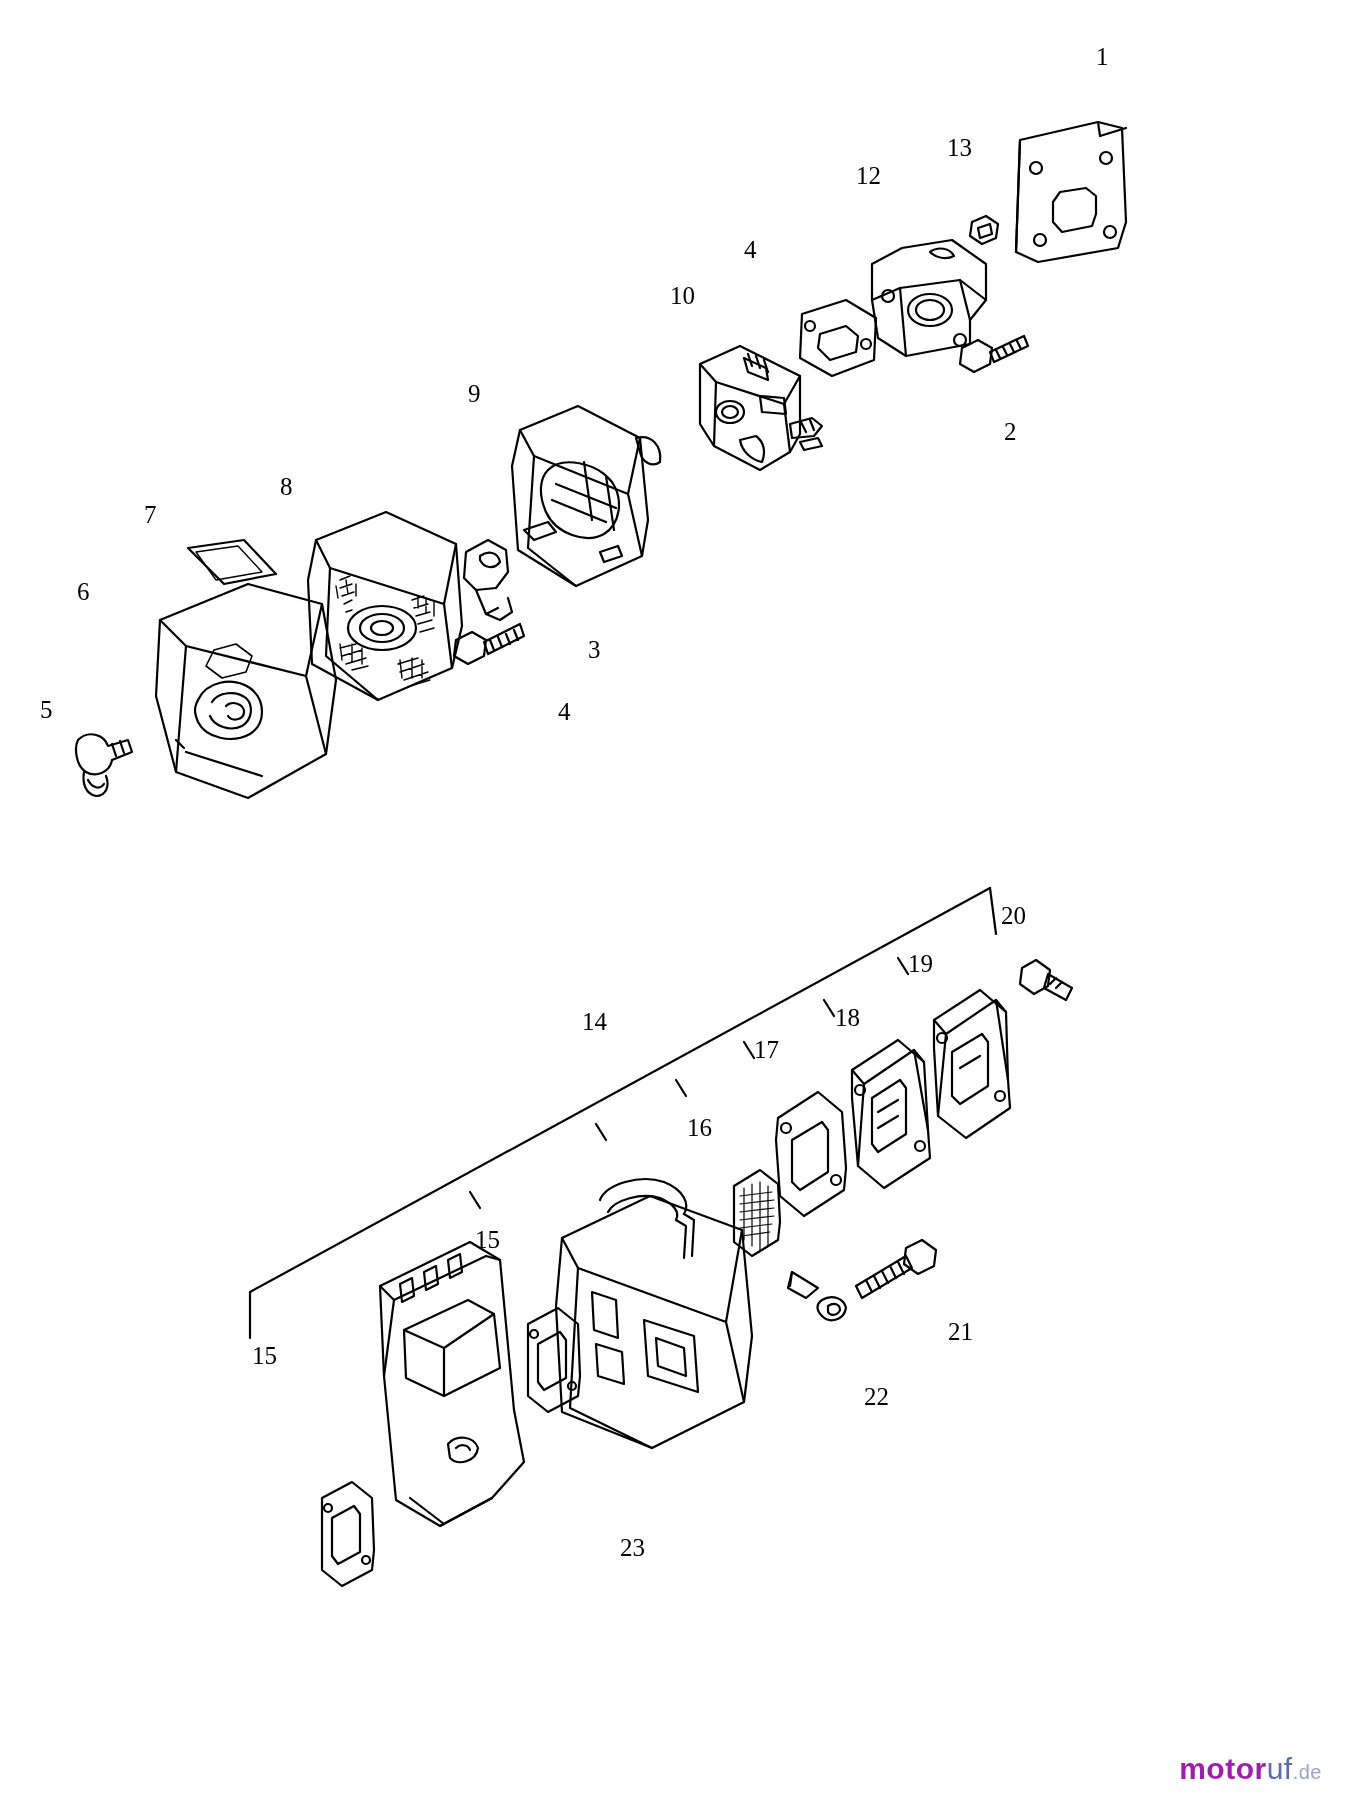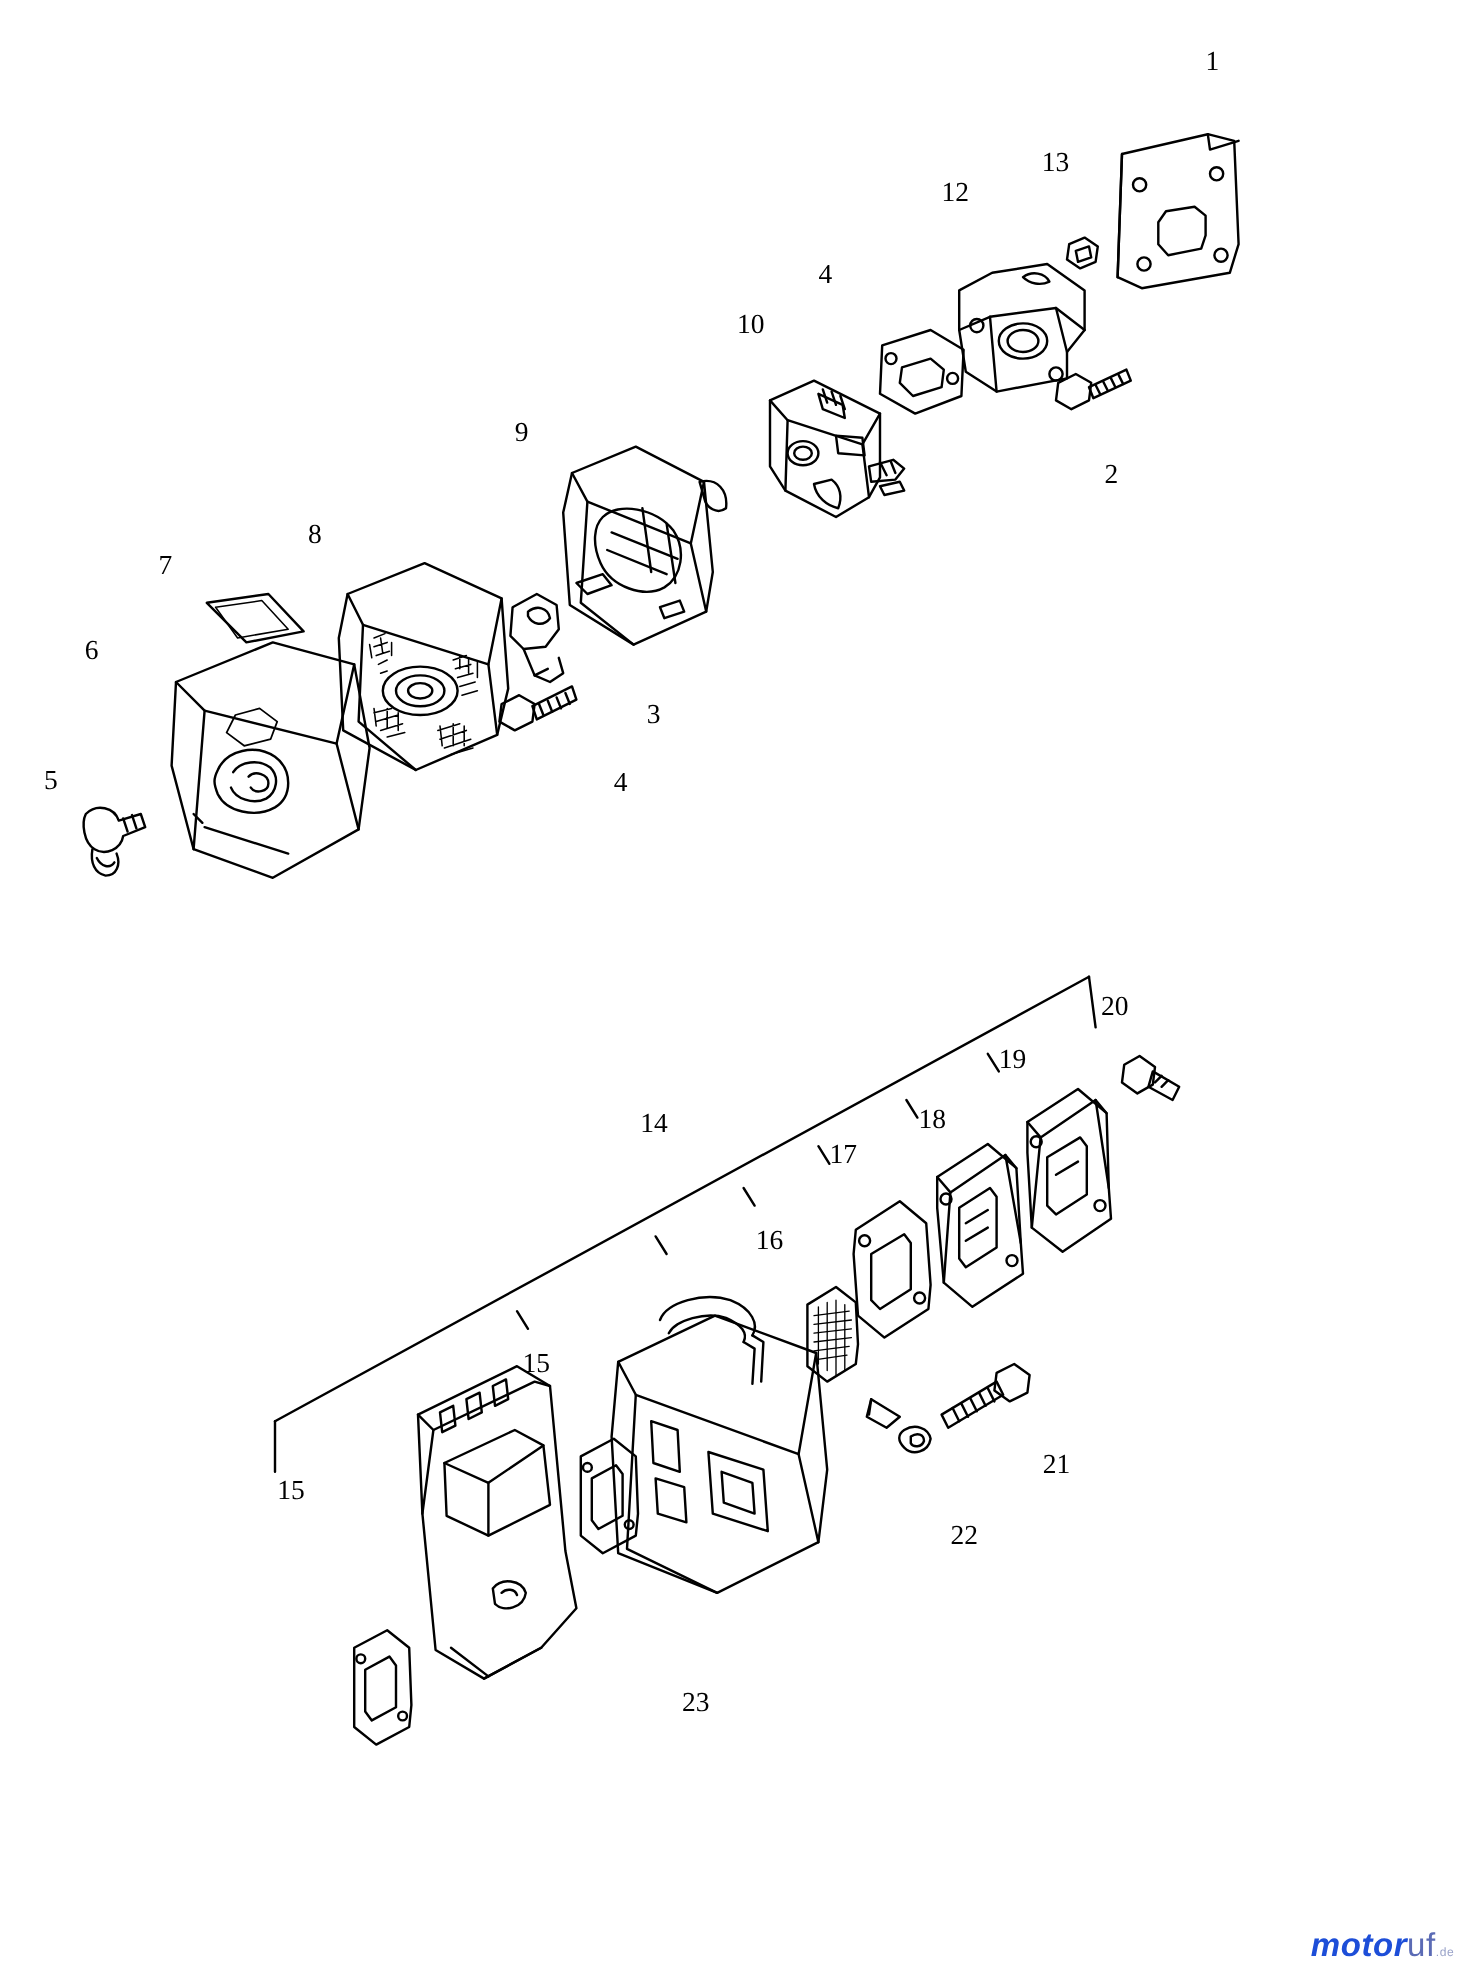--- a/index.html
+++ b/index.html
@@ -34,23 +34,23 @@
   }
   .wm {
     position: absolute;
     right: 24px;
     bottom: 14px;
     font-family: "Liberation Sans", sans-serif;
     font-size: 30px;
     letter-spacing: 0.5px;
     white-space: nowrap;
   }
-  .wm .a { color: #1d4ed8; font-weight: bold; font-style: italic; }
+  .wm .a { color: #a21caf; font-weight: bold; }
   .wm .b { color: #5b6bb5; font-weight: normal; }
-  .wm .c { color: #9aa3c9; font-size: 11px; }
+  .wm .c { color: #9aa3c9; font-size: 20px; }
 </style>
 </head>
 <body>
 
 <div id="page">
 
   <svg class="svg-layer" viewBox="0 0 1346 1800">
     <g fill="none" stroke="#000000" stroke-width="2.2" stroke-linejoin="round" stroke-linecap="round">
 
       <g>

